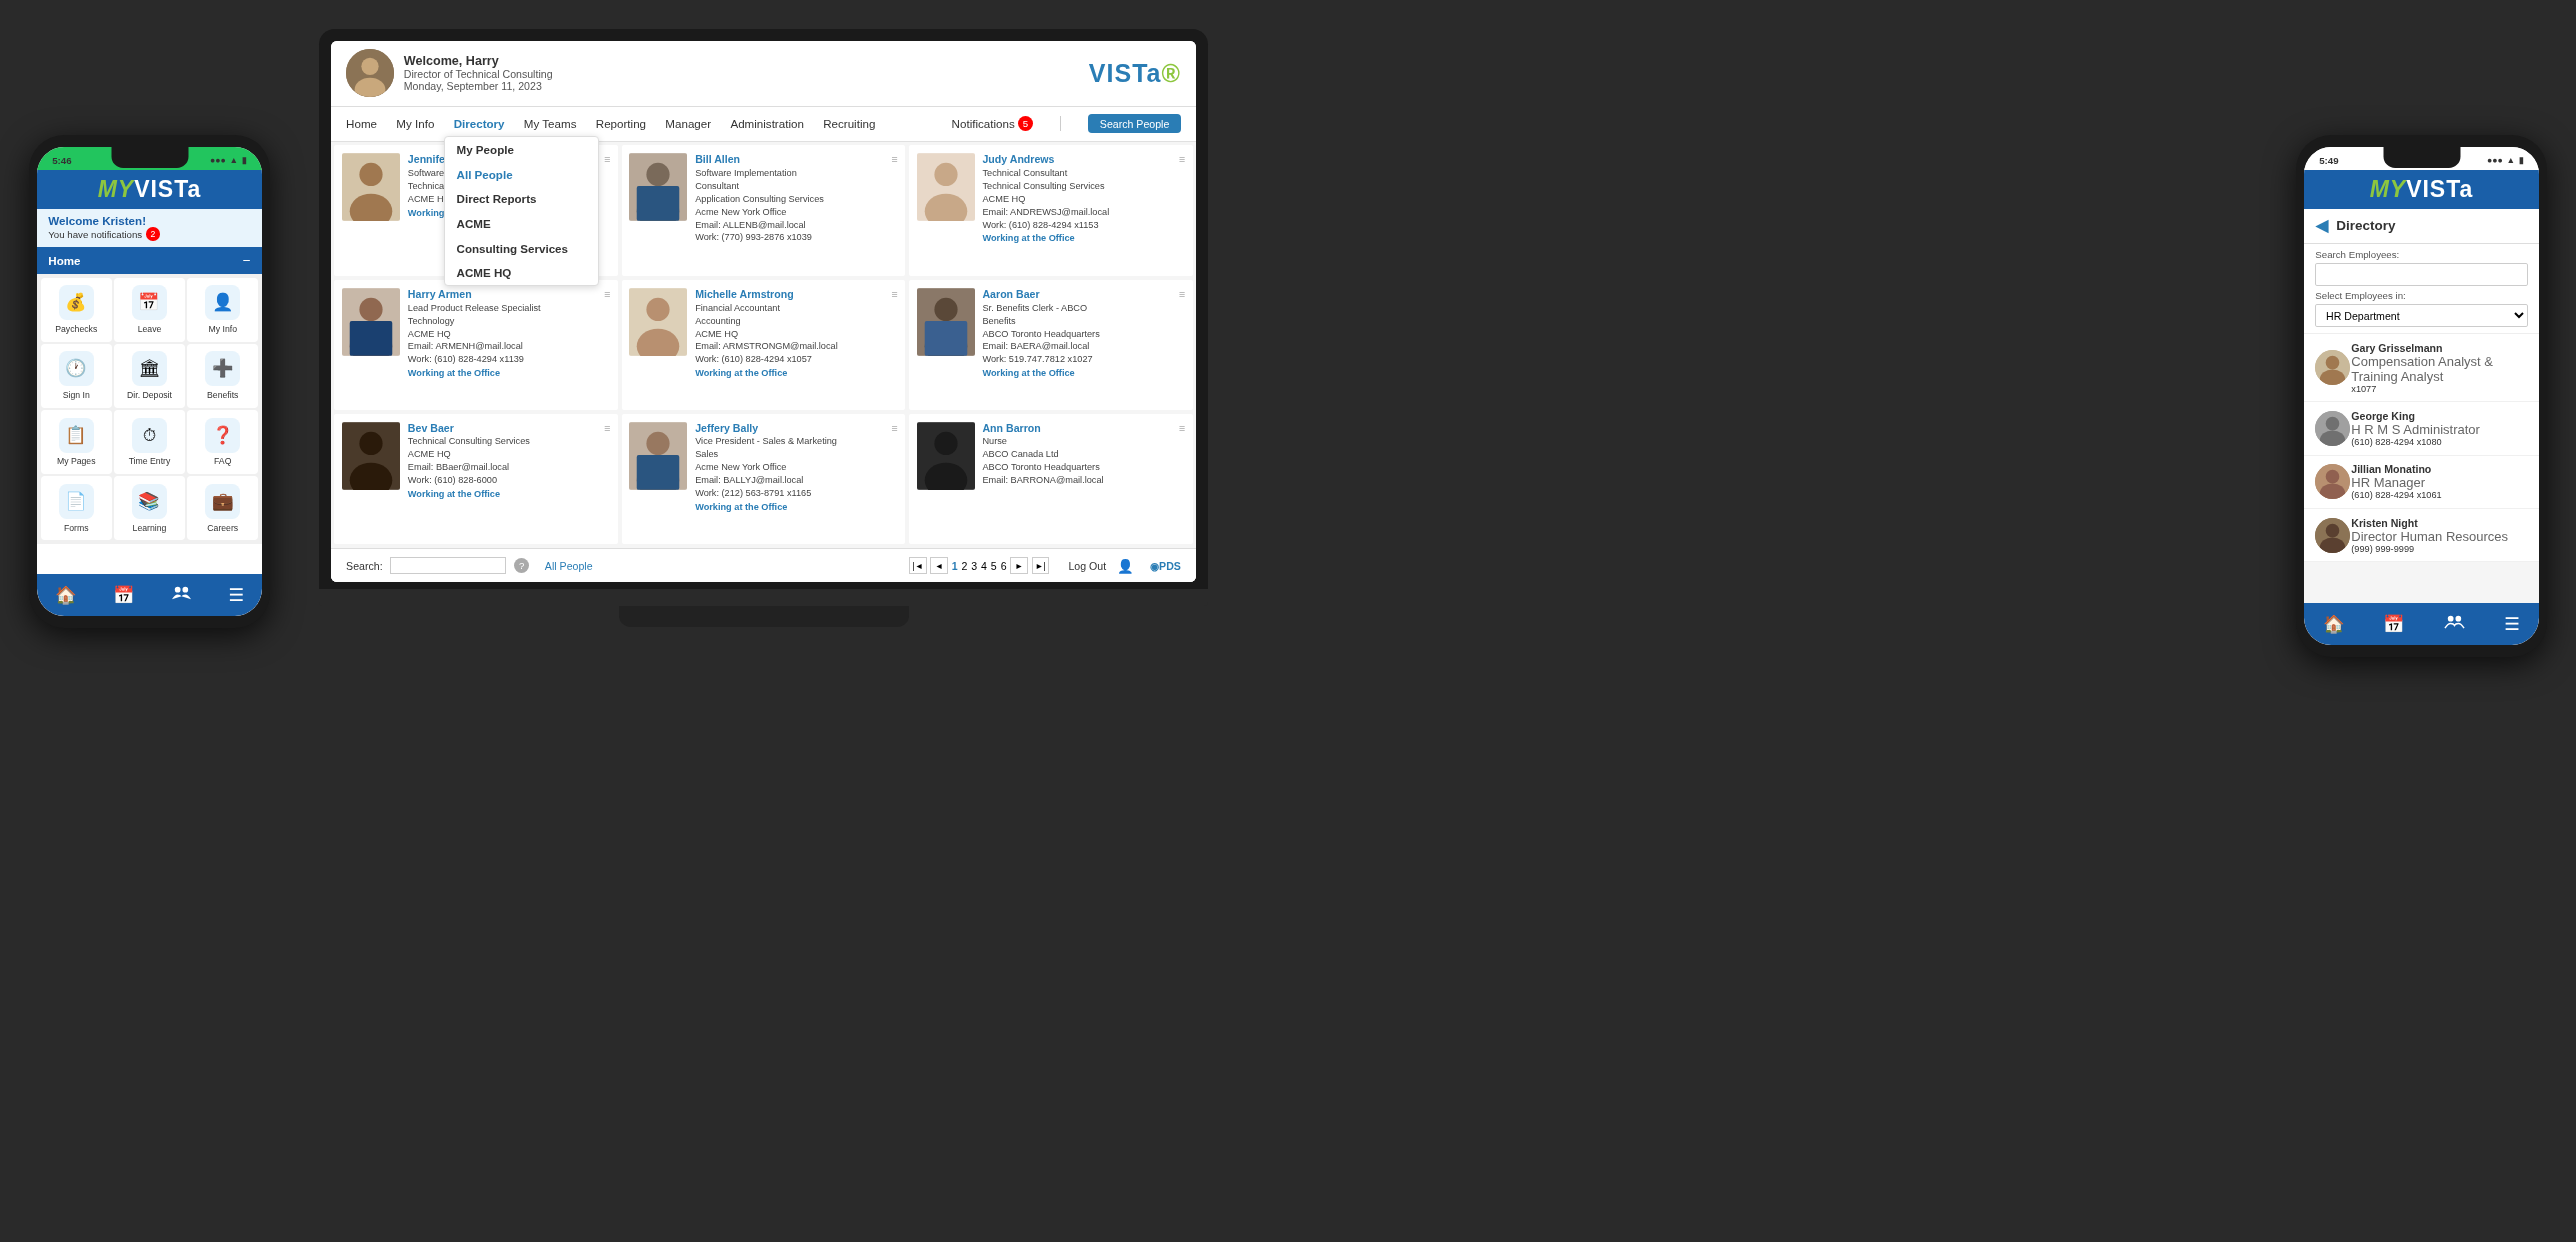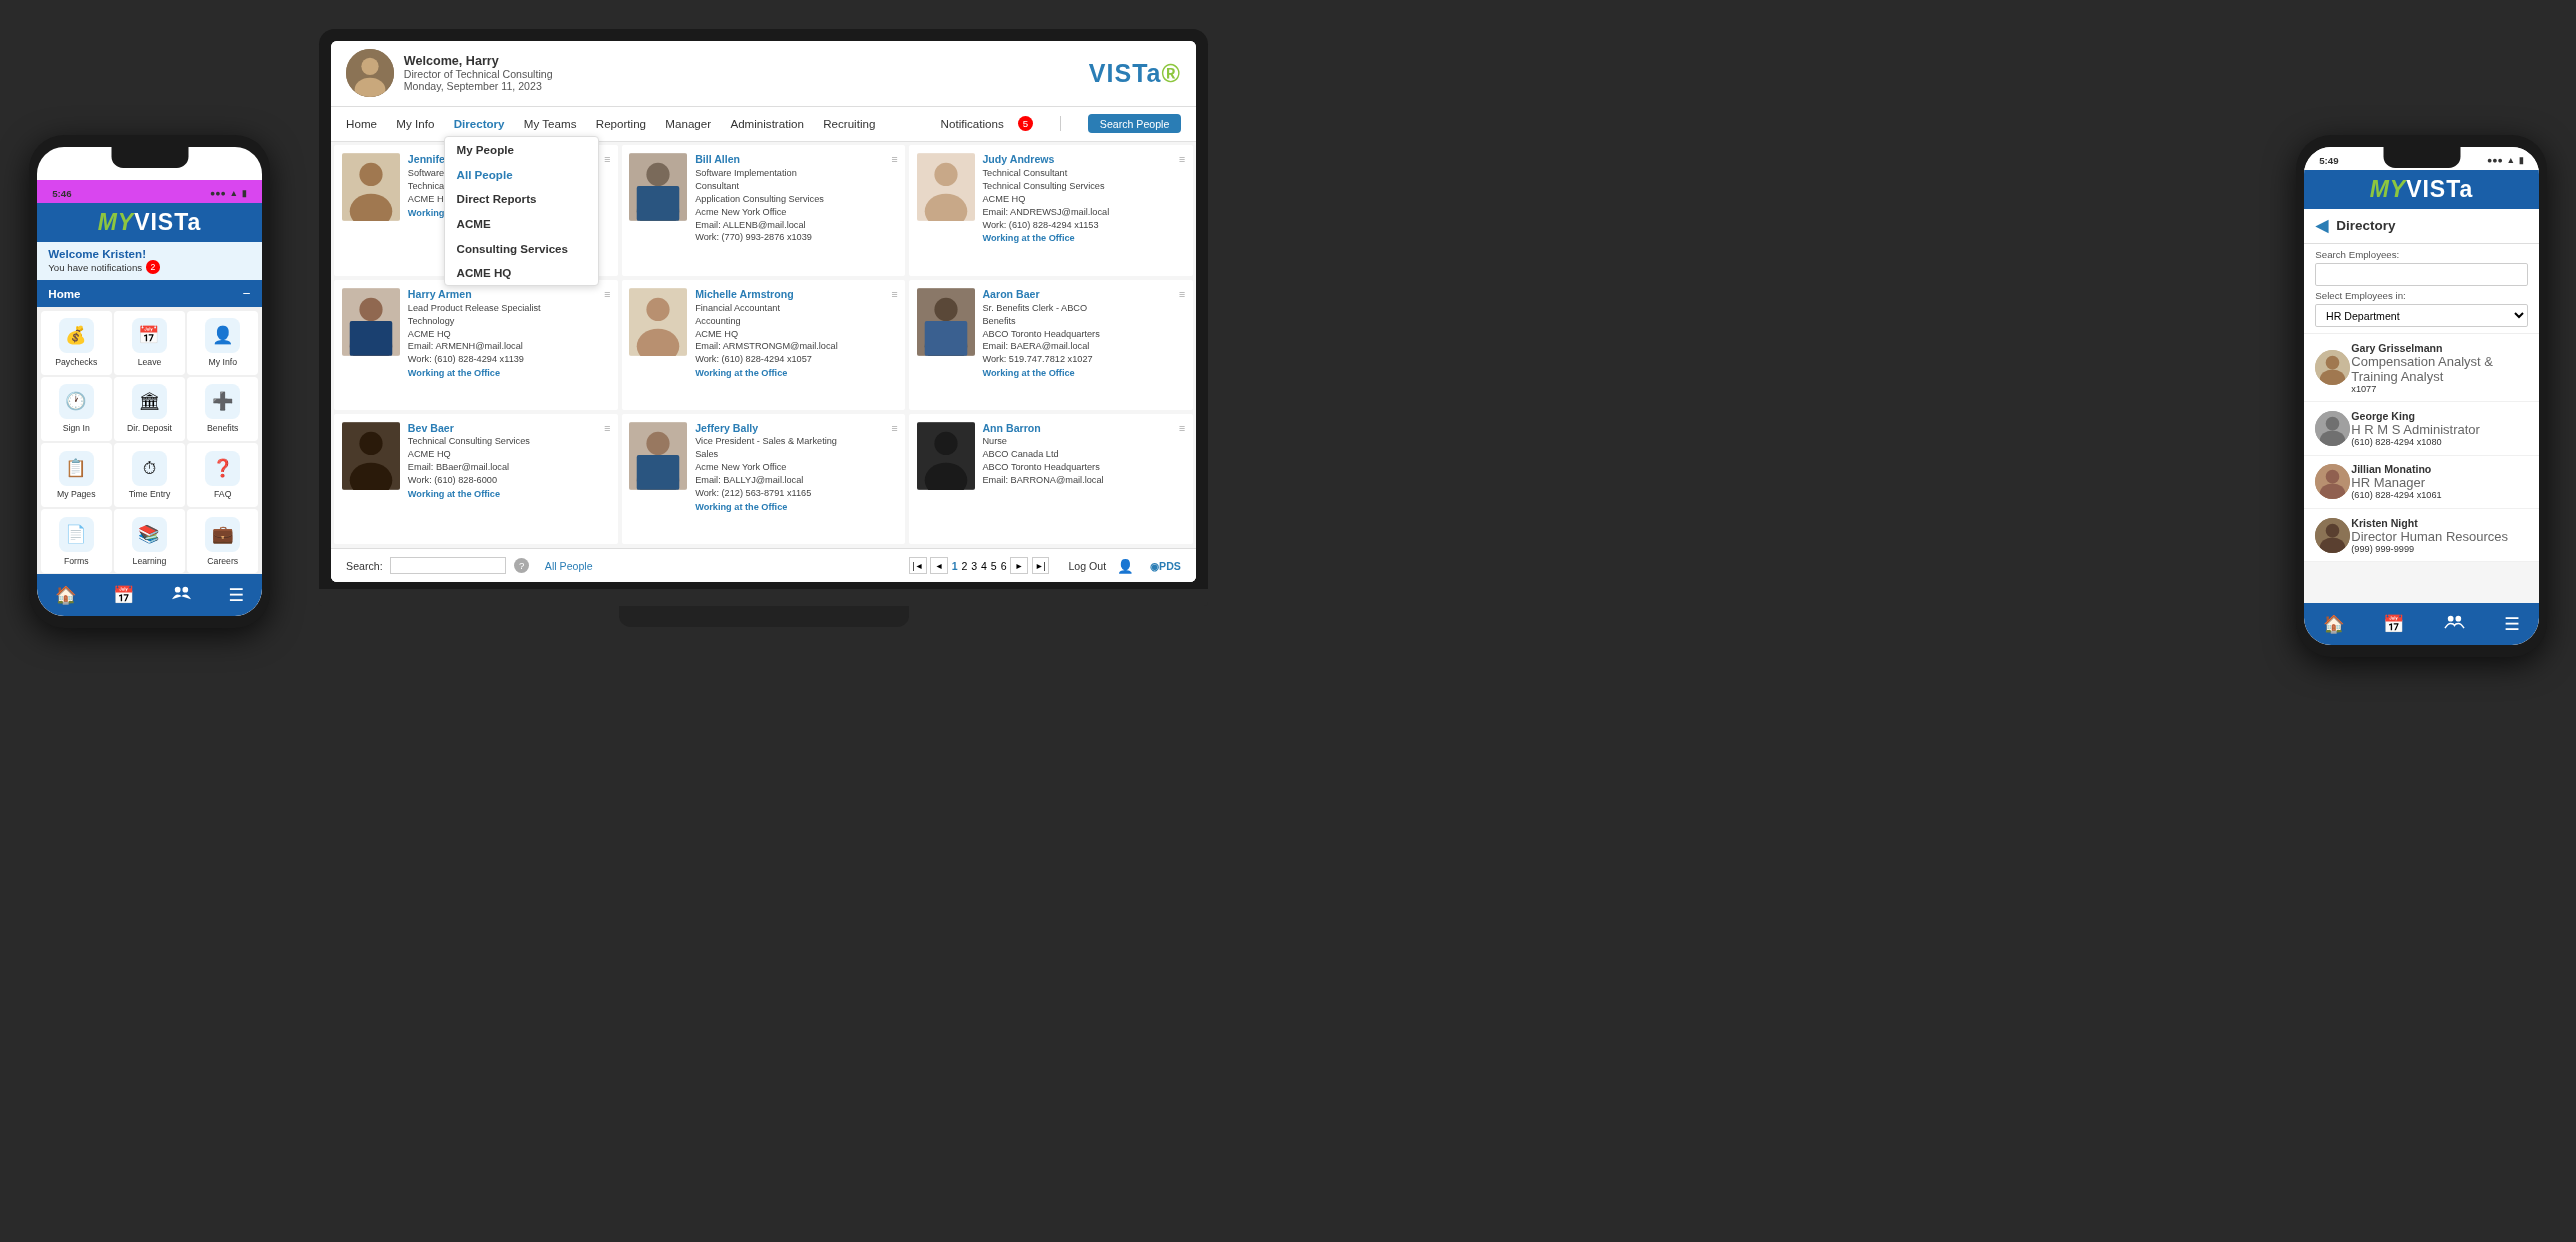--- a/index.html
+++ b/index.html
@@ -111,21 +111,21 @@
     .ls-nav-item.active { color: #2a7db5; font-weight: bold; }
     .ls-nav-spacer { flex: 1; }
     .ls-notif-btn {
       background: none;
       border: none;
       font-size: 11.6px;
       color: #333;
       cursor: pointer;
       display: flex;
       align-items: center;
-      gap: 14px;
+      gap: 3px;
     }
     .ls-notif-badge {
       background: red;
       color: white;
       border-radius: 50%;
       width: 15.5px;
       height: 15.5px;
       font-size: 9.7px;
       display: flex;
       align-items: center;
@@ -288,30 +288,29 @@
     }
     .phone-screen {
       background: white;
       border-radius: 27px;
       width: 100%;
       height: 100%;
       overflow: hidden;
       position: relative;
     }
     .ph-status-bar {
-      background: #d946ef;
+      background: #22c55e;
       display: flex;
       justify-content: space-between;
       padding: 3.9px 15.5px 0;
       font-size: 9.7px;
       color: #333;
       font-weight: bold;
       height: 23px;
       align-items: center;
-      margin-top: 33px;
     }
     .ph-status-right {
       display: flex;
       gap: 3.9px;
       align-items: center;
       font-size: 8.7px;
     }
 
     
     .ph-logo-bar {

